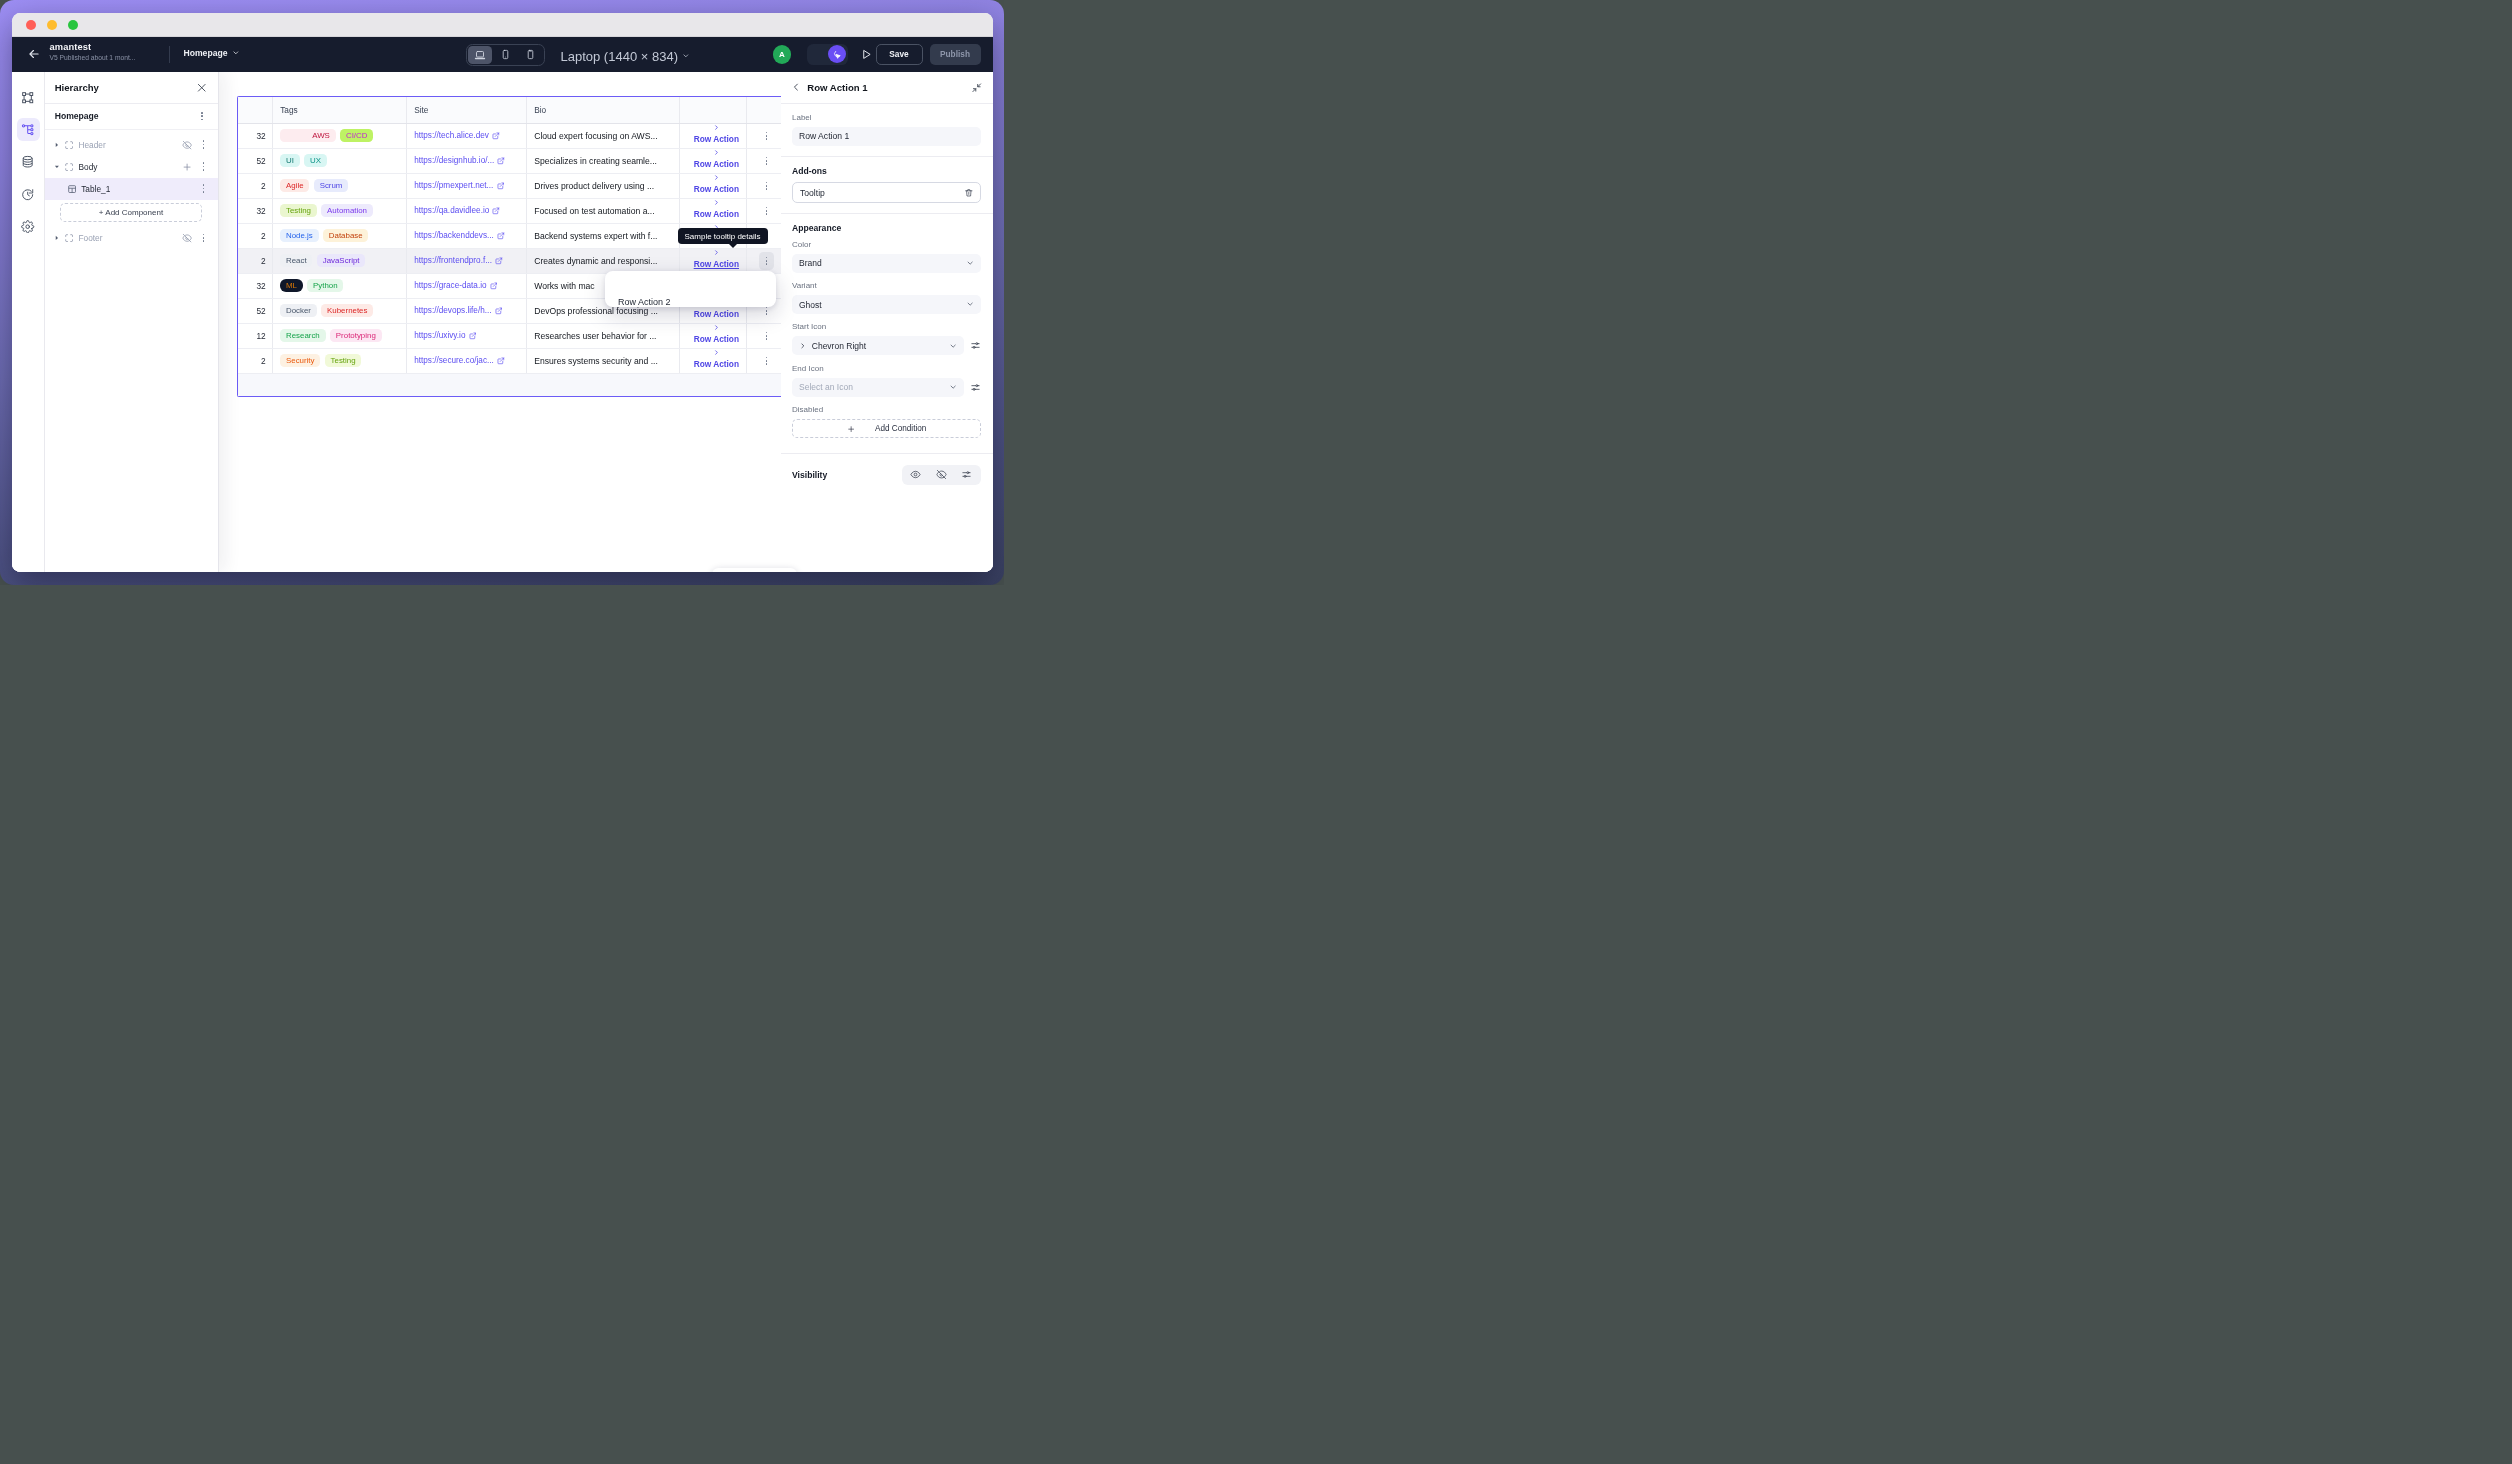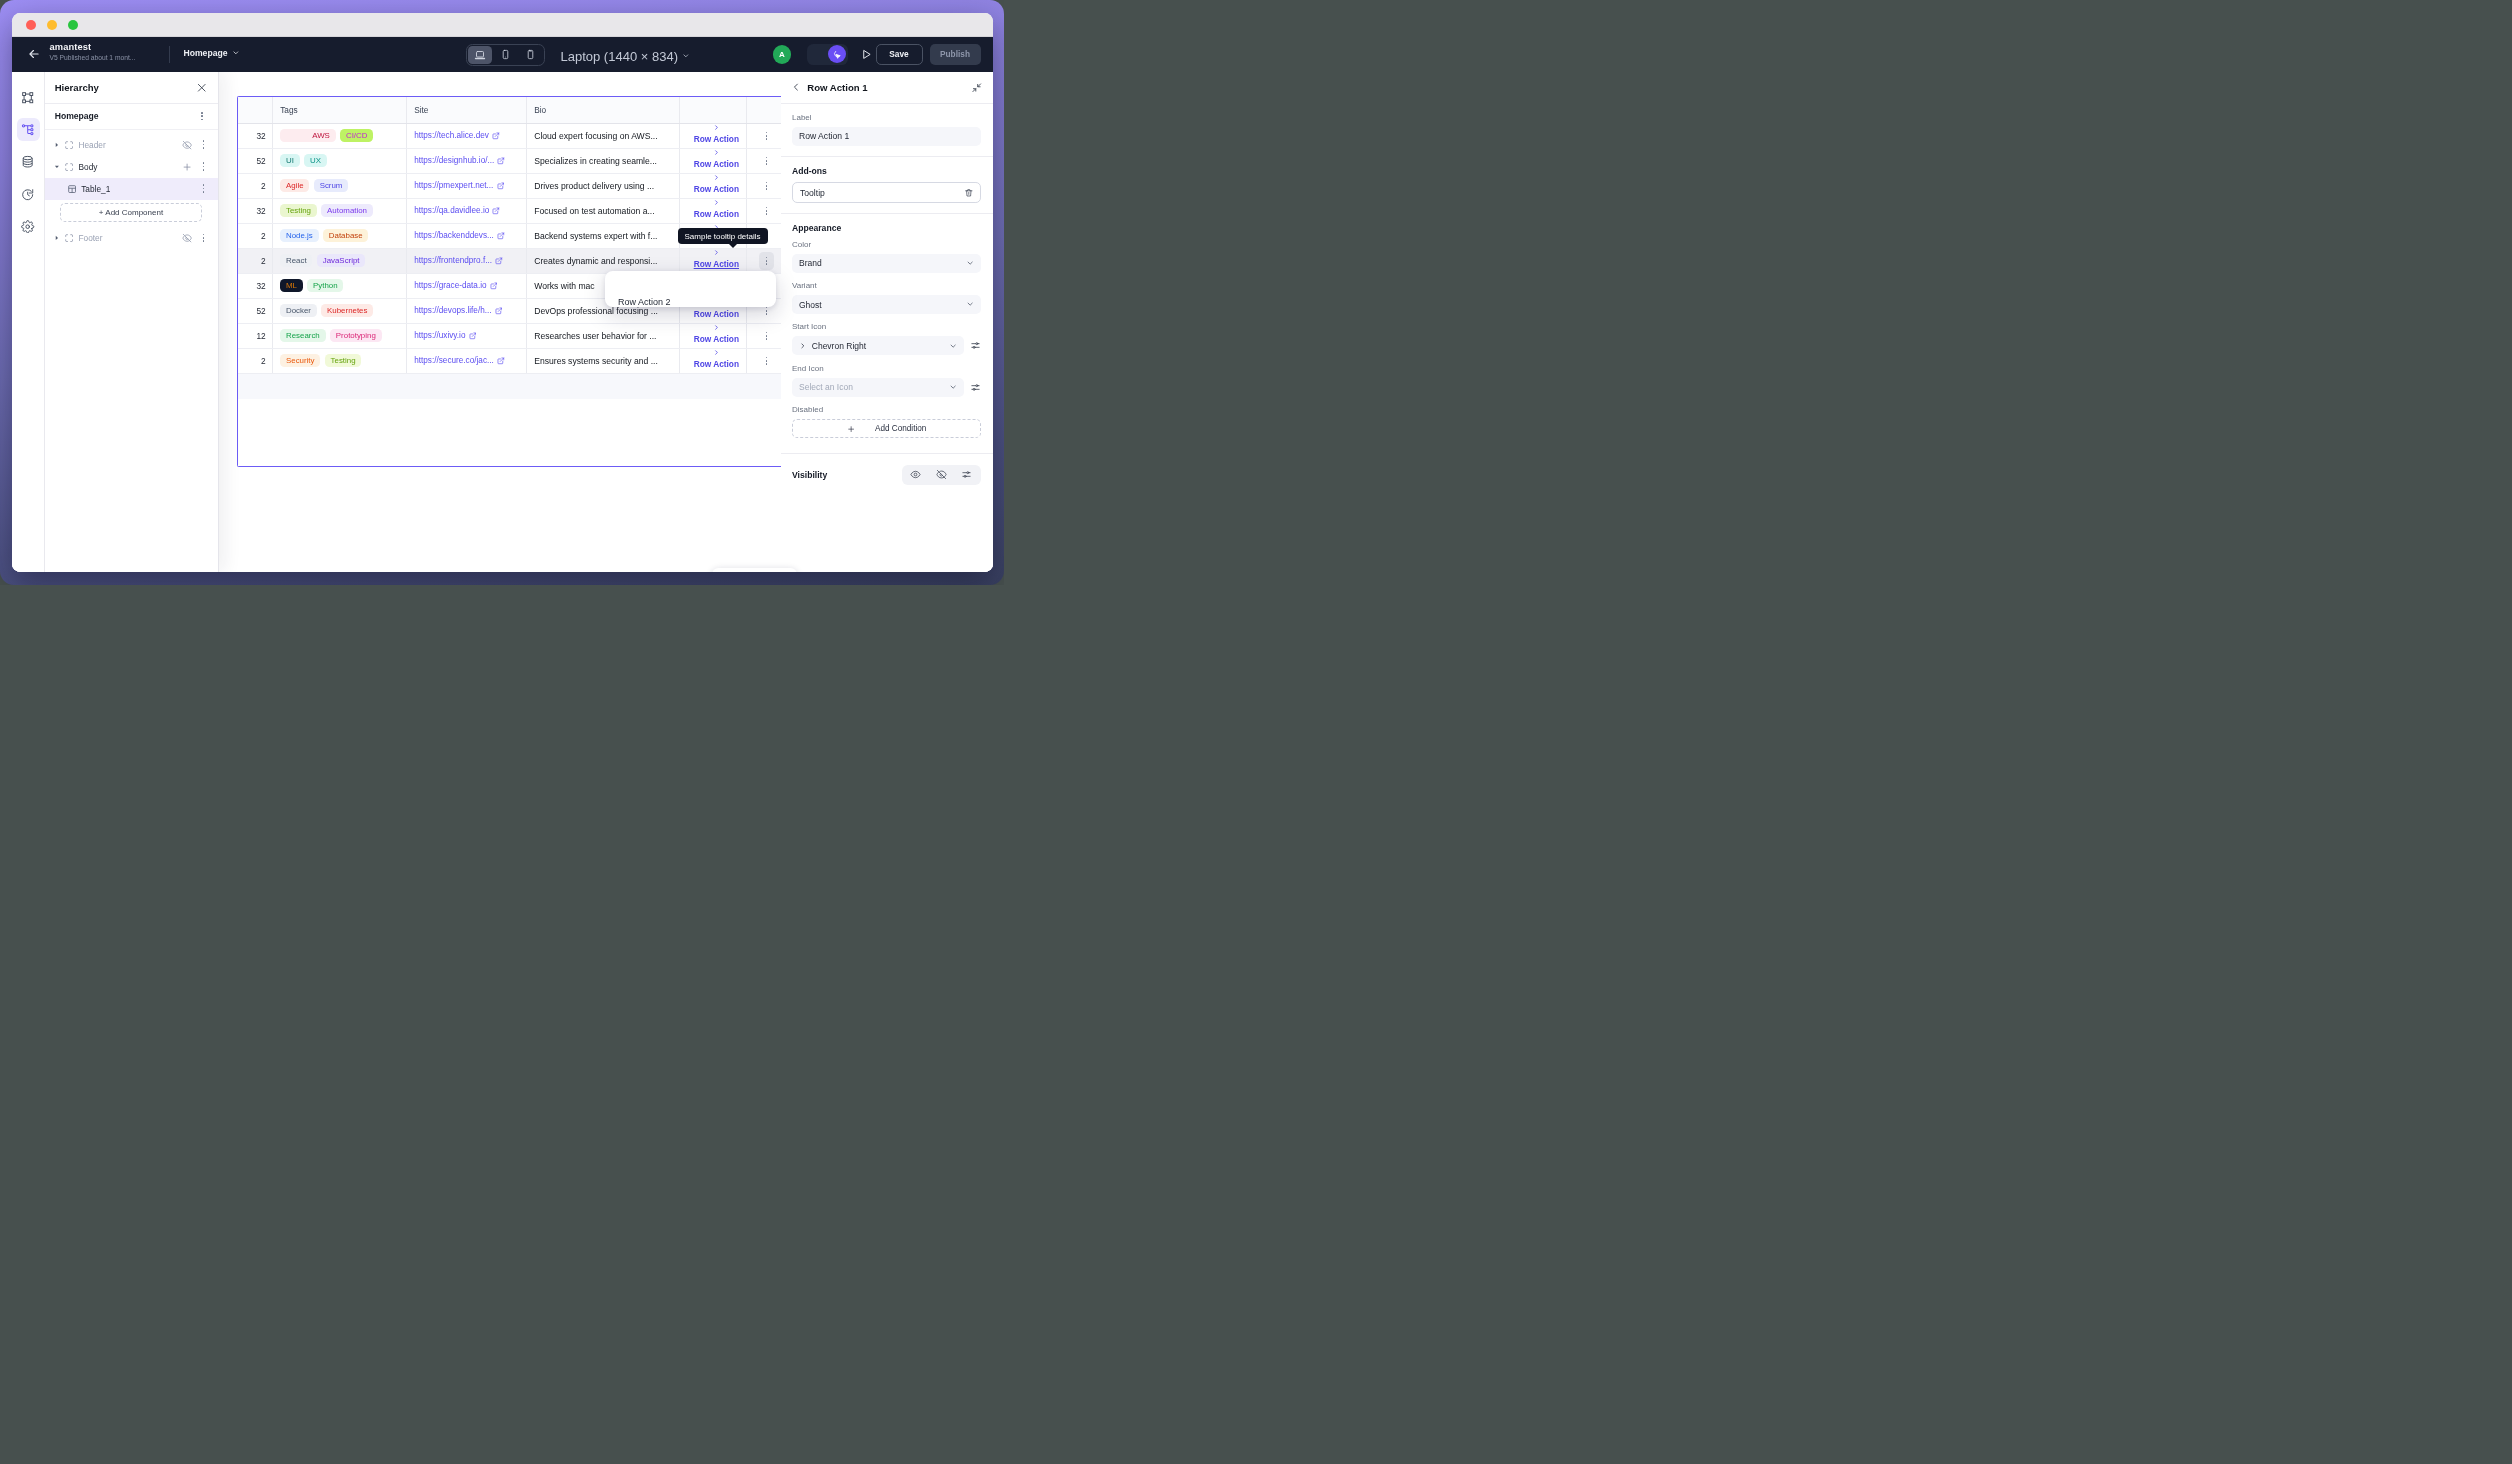--- a/index.html
+++ b/index.html
@@ -60,21 +60,21 @@
   .tree-row.selected { background:#efecfb; }
   .tree-caret { width:5.8px; height:5.8px; color:#555e70; flex:none; }
   .tree-frame { width:10.2px; height:10.2px; color:#8a92a6; flex:none; }
   .tree-label { font-size:8.3px; color:#1f2430; flex:1; }
   .tree-label.dim { color:#9aa2b4; }
   .tree-right { display:flex; align-items:center; gap:6.4px; color:#8a92a6; }
   .add-component { margin:3.8px 15.4px 0 15.4px; height:19px; border:1px dashed #c9cdd9; border-radius:5.1px; display:flex; align-items:center; justify-content:center; gap:3.8px; font-size:8px; color:#3a4150; cursor:pointer; }
 
   
   .canvas { position:absolute; left:33px; right:0; top:0; bottom:0; background:#fff; }
-  .tablewrap { position:absolute; left:192px; top:24px; width:553px; height:371px; border:1.3px solid #6c5cf6; border-radius:1.3px; background:#fff; z-index:10; overflow:hidden; }
+  .tablewrap { position:absolute; left:192px; top:24px; width:553px; height:301px; border:1.3px solid #6c5cf6; border-radius:1.3px; background:#fff; z-index:10; overflow:hidden; }
   .thead { display:flex; height:27px; background:#fafbfd; border-bottom:0.6px solid #e3e4ea; }
   .thead .cell { font-size:8.3px; color:#3a4354; font-weight:normal; display:flex; align-items:center; }
   .trow { display:flex; height:25px; border-bottom:0.6px solid #edeef3; background:#fff; }
   .trow.highlight { background:#f1f1f5; }
   .cell { border-right:0.6px solid #e9eaef; padding-left:7.7px; display:flex; align-items:center; overflow:hidden; white-space:nowrap; }
   .c-num   { width:35px; justify-content:flex-end; padding-right:5.8px; padding-left:0; font-size:8.3px; color:#1f2430; }
   .c-tags  { width:134px; gap:4.5px; }
   .c-site  { width:120px; gap:3.2px; color:#5b4df1; font-size:8.2px; cursor:pointer; }
   .c-bio   { width:153px; font-size:8.6px; color:#14181f; }
   .c-act   { width:67px; gap:3.2px; color:#4f46e5; font-size:8.3px; font-weight:bold; cursor:pointer;flex-direction:column; }
@@ -392,21 +392,21 @@
                       <i></i>
                       <i></i>
                       <i></i>
                     </span>
                   </span>
                 </div>
               </div>
               <div class="trow">
                 <div class="cell c-num">32</div>
                 <div class="cell c-tags">
-                  <span class="tag" style="color: rgb(217, 119, 6); background: #0f172a;">ML</span>
+                  <span class="tag" style="color: rgb(217, 119, 6); background: #0f172a; border-radius: 6px;">ML</span>
                   <span class="tag" style="color: rgb(22, 163, 74); background: rgb(228, 247, 233);">Python</span>
                 </div>
                 <div class="cell c-site">
                   <span>https://grace-data.io</span>
                   <svg class="site-ext" viewBox="0 0 24 24" fill="none" stroke="currentColor" stroke-width="2" stroke-linecap="round" stroke-linejoin="round">
                     <path d="M18 13v6a2 2 0 0 1-2 2H5a2 2 0 0 1-2-2V8a2 2 0 0 1 2-2h6"></path>
                     <path d="M15 3h6v6M10 14L21 3"></path>
                   </svg>
                 </div>
                 <div class="cell c-bio">Works with mac</div>

